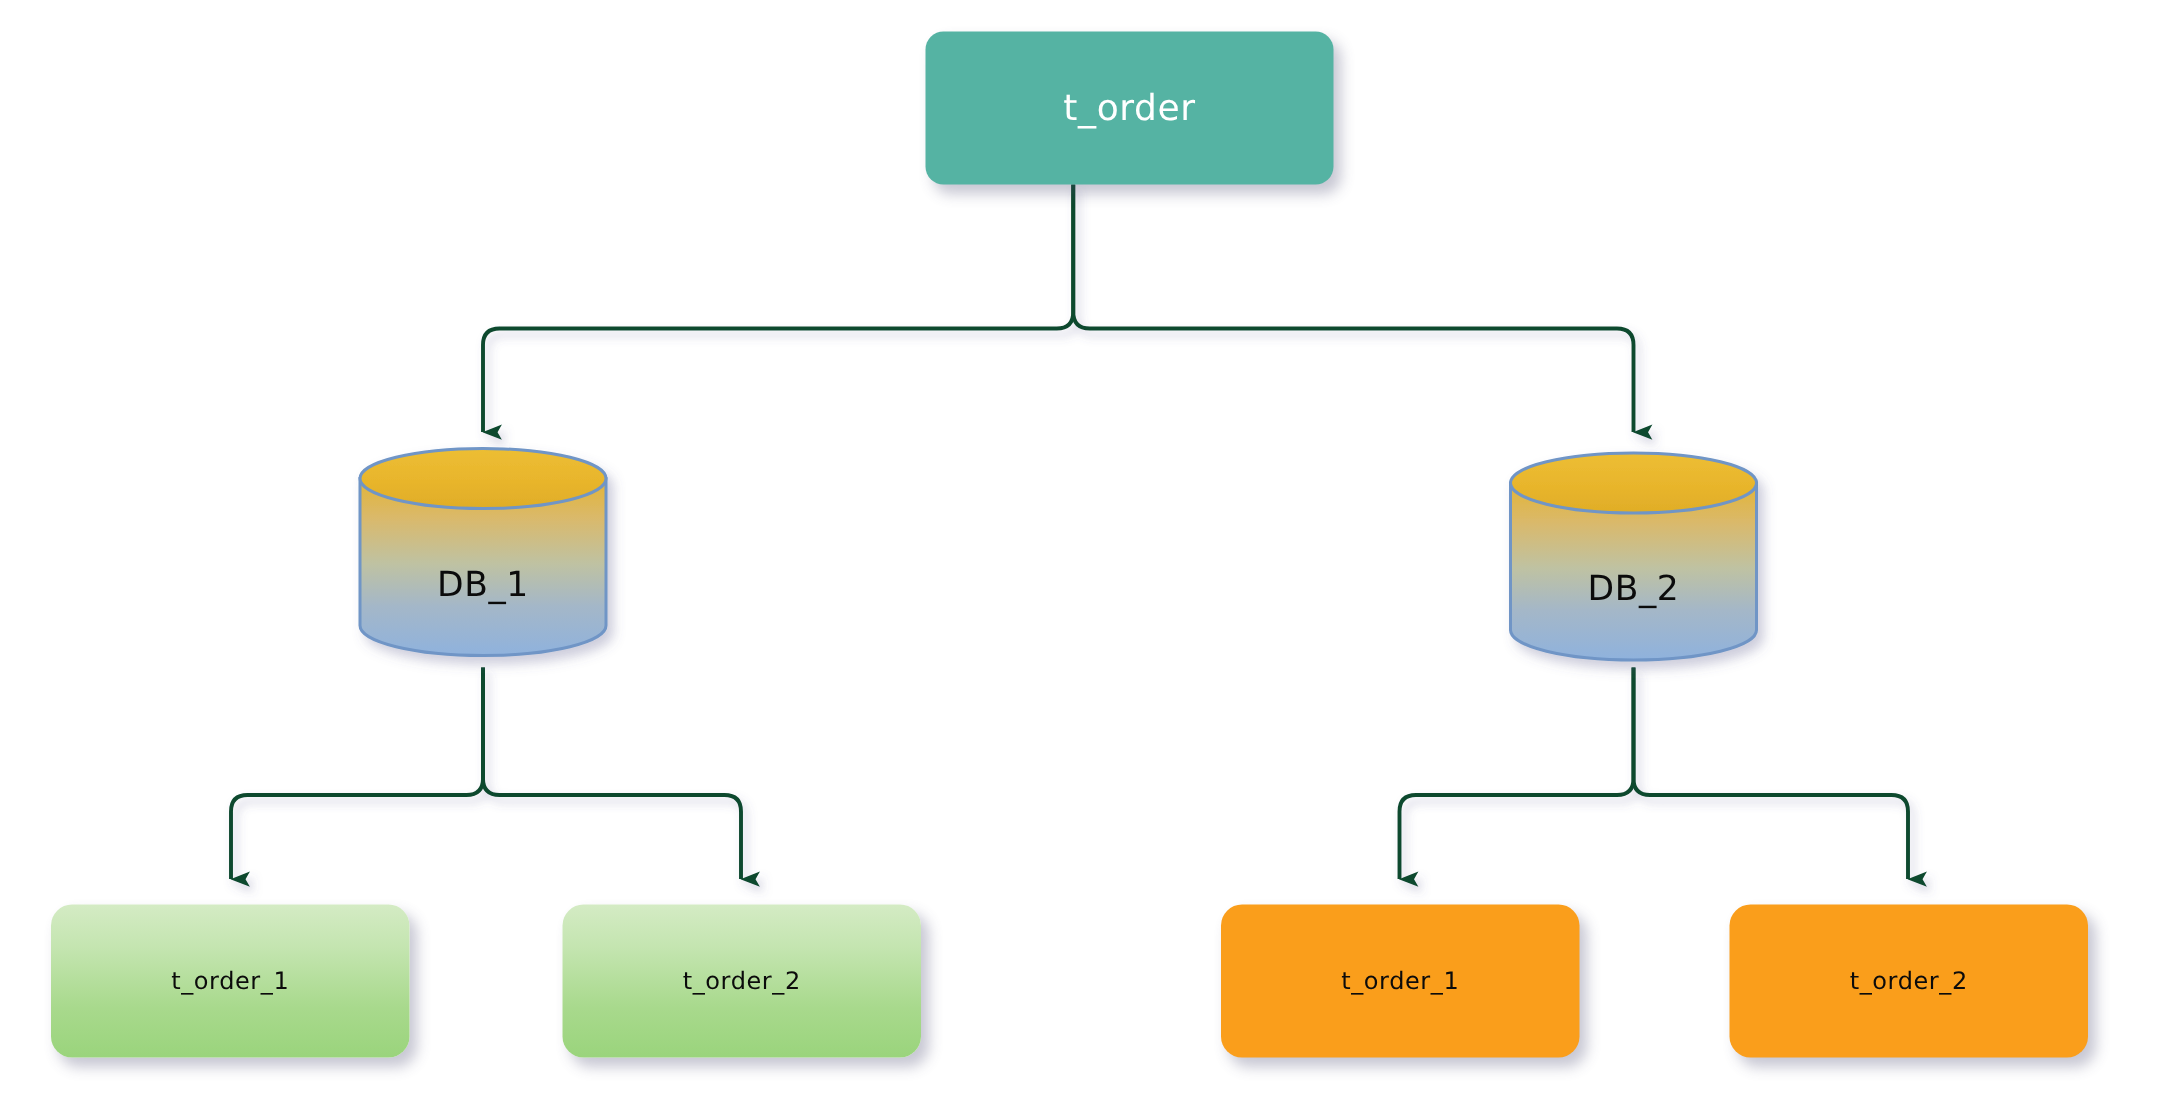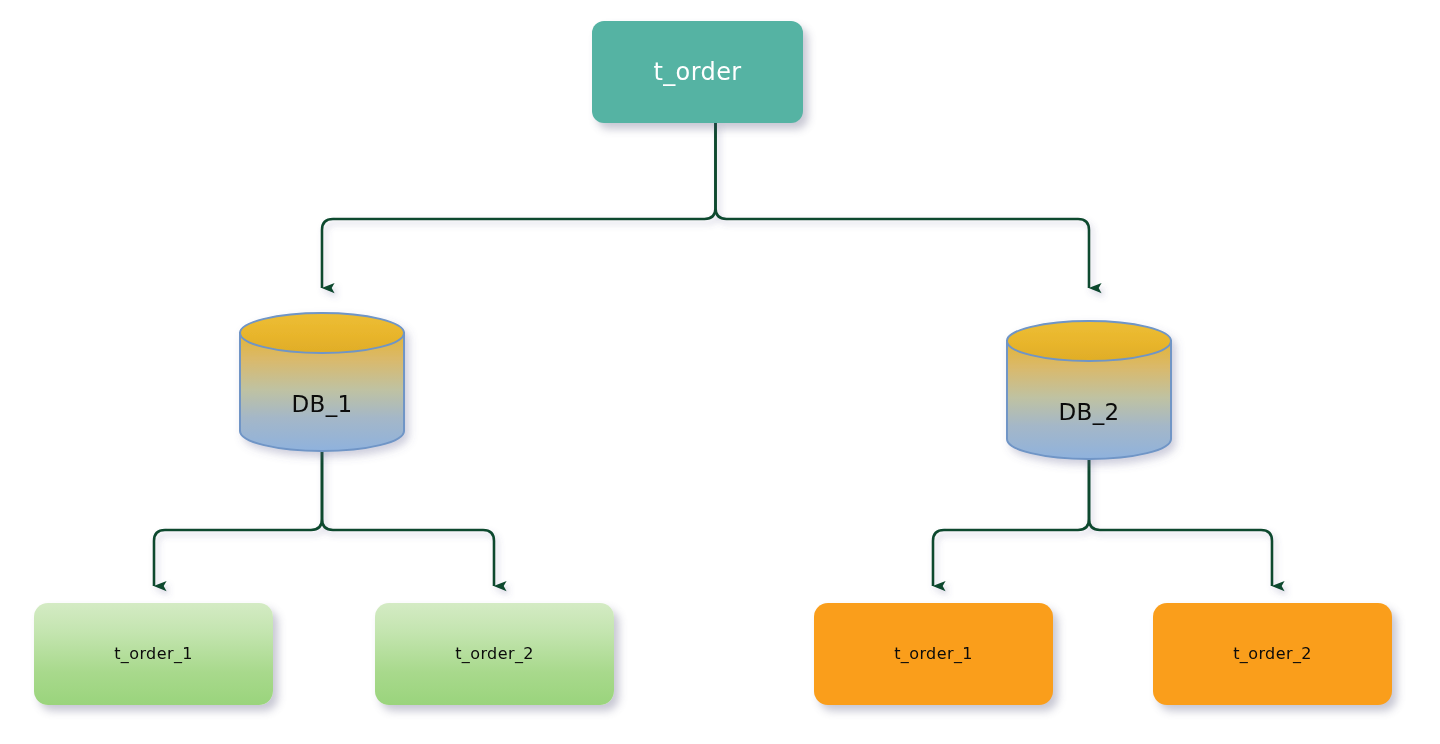--- a/index.html
+++ b/index.html
@@ -118,25 +118,25 @@
       <path d="M 322 445 L 322 519 Q 322 530 311 530 L 165 530 Q 154 530 154 541 L 154 586" marker-end="url(#arrow-green)"></path>
 
       <path d="M 322 445 L 322 519 Q 322 530 333 530 L 483 530 Q 494 530 494 541 L 494 586" marker-end="url(#arrow-green)"></path>
 
       <path d="M 1089 445 L 1089 519 Q 1089 530 1078 530 L 944 530 Q 933 530 933 541 L 933 586" marker-end="url(#arrow-green)"></path>
 
       <path d="M 1089 445 L 1089 519 Q 1089 530 1100 530 L 1261 530 Q 1272 530 1272 541 L 1272 586" marker-end="url(#arrow-green)"></path>
     </g>
   </svg>
 
-  <div class="node node-root" style="left:592px; top:21px; width:211px; height:102px;">
+  <div class="node node-root" style="left:617px; top:21px; width:272px; height:102px;">
     <span class="node-label">t_order</span>
   </div>
 
-  <div class="node node-cylinder" style="left:238px; top:312px; width:168px; height:140px;">
+  <div class="node node-cylinder" style="left:238px; top:298px; width:168px; height:140px;">
     <svg class="cyl-svg" viewBox="0 0 168 140" preserveAspectRatio="none" xmlns="http://www.w3.org/2000/svg">
       <defs>
         <linearGradient id="cylBody1" x1="0" y1="0" x2="0" y2="1">
           <stop offset="0%" stop-color="#e3b435"></stop>
           <stop offset="22%" stop-color="#dab96a"></stop>
           <stop offset="48%" stop-color="#bfc2a2"></stop>
           <stop offset="72%" stop-color="#a4b7c8"></stop>
           <stop offset="100%" stop-color="#8fb2dd"></stop>
         </linearGradient>
         <linearGradient id="cylTop1" x1="0" y1="0" x2="0" y2="1">
@@ -149,21 +149,21 @@
         </filter>
       </defs>
       <g filter="url(#cylShadow1)">
         <path d="M 2 21 L 2 119 A 82 20 0 0 0 166 119 L 166 21 Z" fill="url(#cylBody1)" stroke="#6f95c6" stroke-width="2"></path>
         <ellipse cx="84" cy="21" rx="82" ry="20" fill="url(#cylTop1)" stroke="#6f95c6" stroke-width="2"></ellipse>
       </g>
     </svg>
     <span class="node-label">DB_1</span>
   </div>
 
-  <div class="node node-cylinder" style="left:1005px; top:320px; width:168px; height:140px;">
+  <div class="node node-cylinder" style="left:1005px; top:301px; width:168px; height:140px;">
     <svg class="cyl-svg" viewBox="0 0 168 140" preserveAspectRatio="none" xmlns="http://www.w3.org/2000/svg">
       <defs>
         <linearGradient id="cylBody2" x1="0" y1="0" x2="0" y2="1">
           <stop offset="0%" stop-color="#e3b435"></stop>
           <stop offset="22%" stop-color="#dab96a"></stop>
           <stop offset="48%" stop-color="#bfc2a2"></stop>
           <stop offset="72%" stop-color="#a4b7c8"></stop>
           <stop offset="100%" stop-color="#8fb2dd"></stop>
         </linearGradient>
         <linearGradient id="cylTop2" x1="0" y1="0" x2="0" y2="1">

